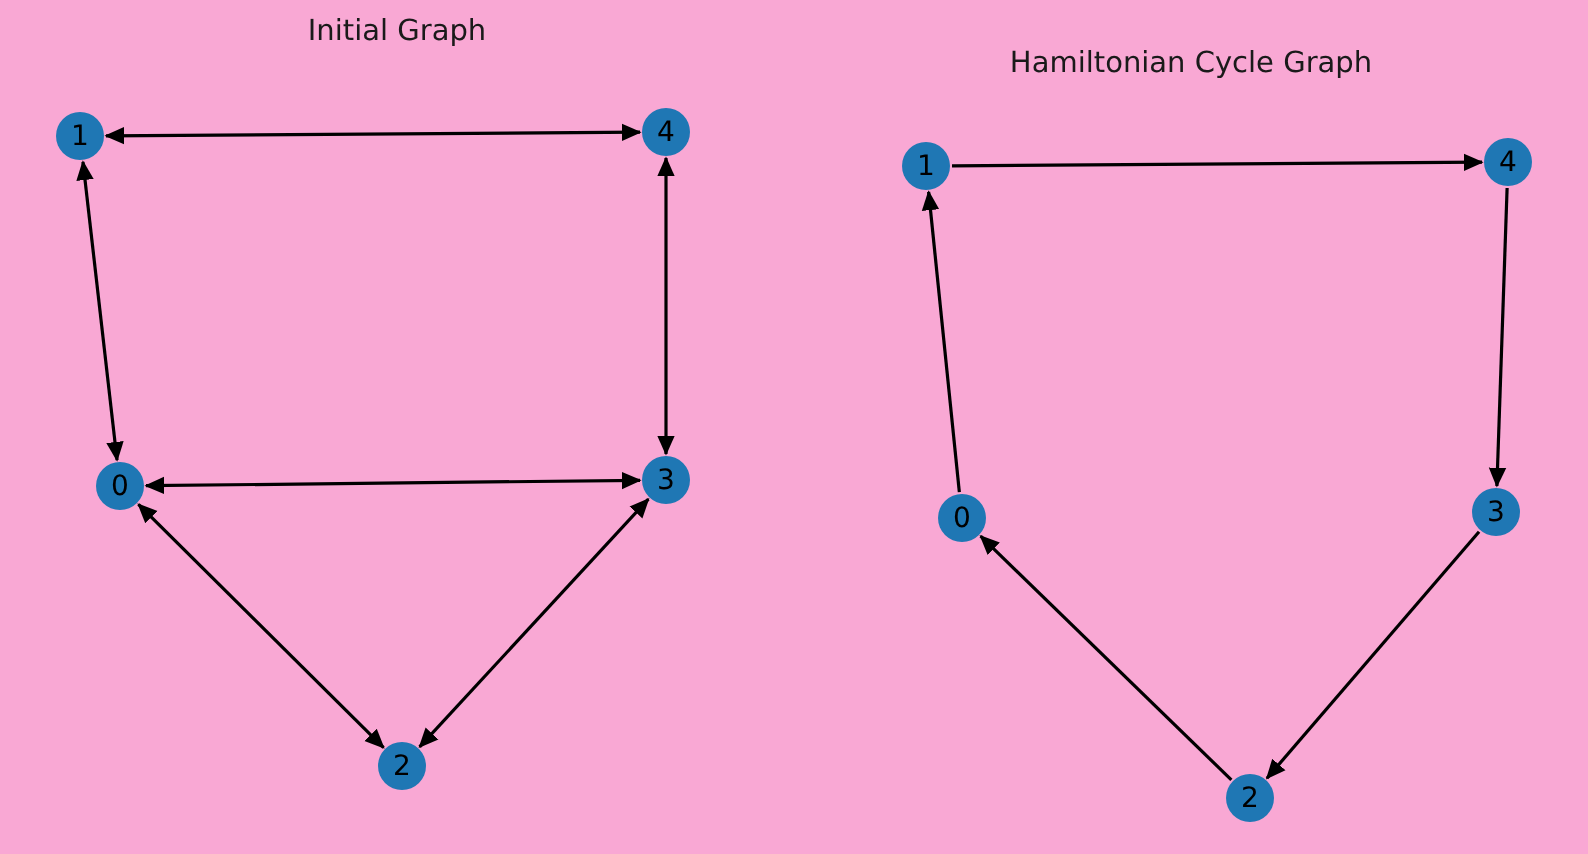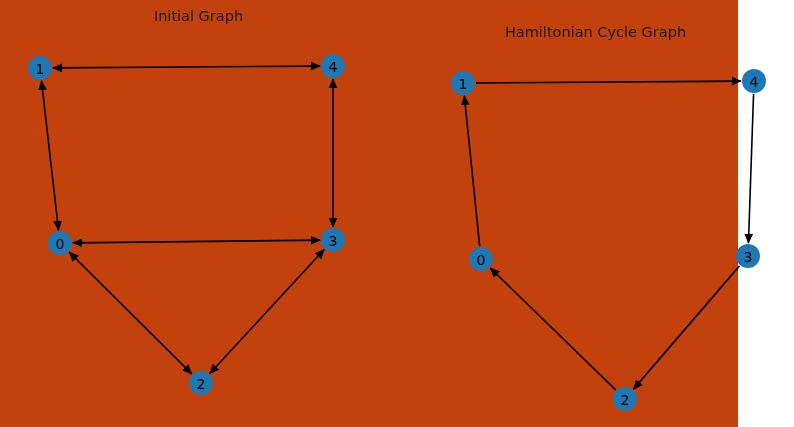--- a/index.html
+++ b/index.html
@@ -8,23 +8,23 @@
     background: #ffffff;
   }
   body {
     width: 794px;
     height: 427px;
     overflow: hidden;
     font-family: "DejaVu Sans", sans-serif;
   }
   #figure {
     position: relative;
-    width: 738px;
+    width: 794px;
     height: 427px;
-    background: #c2410c;
+    background: #f9a8d4;
   }
   .panel {
     position: absolute;
     top: 0;
     width: 397px;
     height: 427px;
   }
   #panel-left  { left: 0px; }
   #panel-right { left: 397px; margin-top: 16px; }
 

